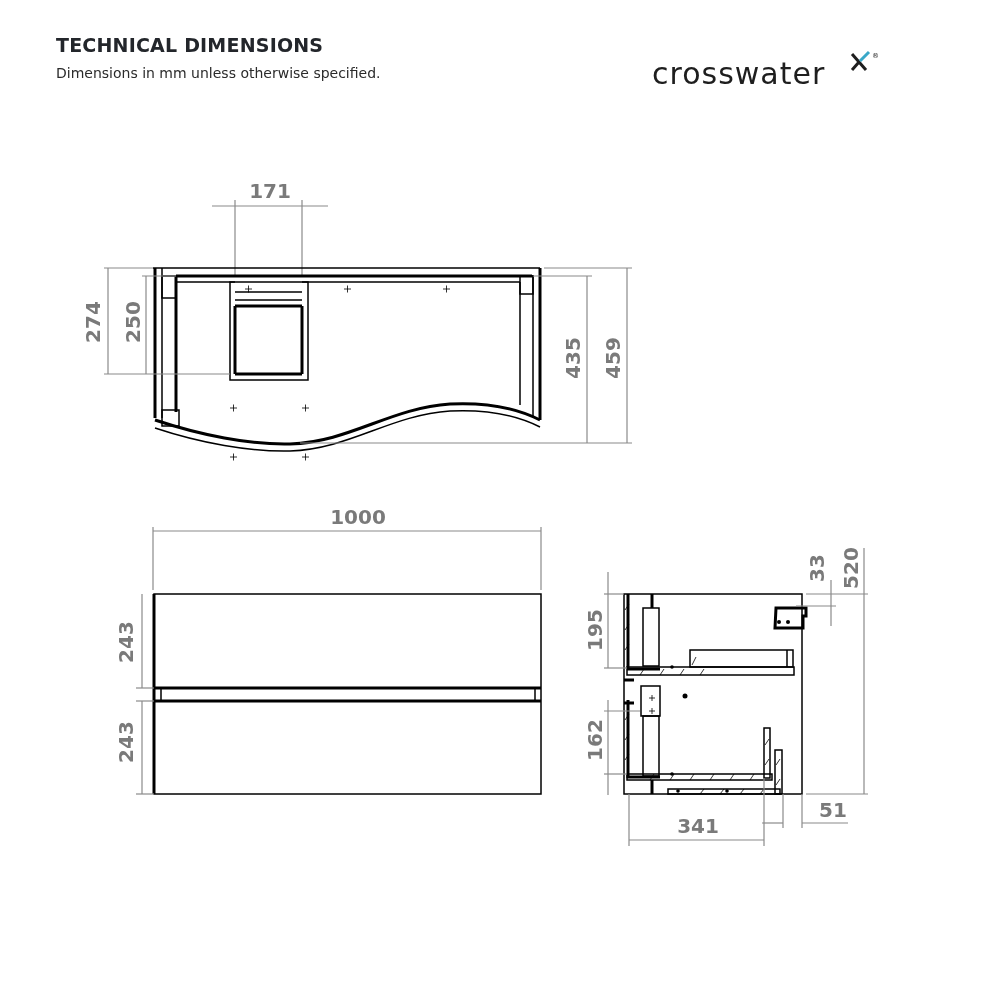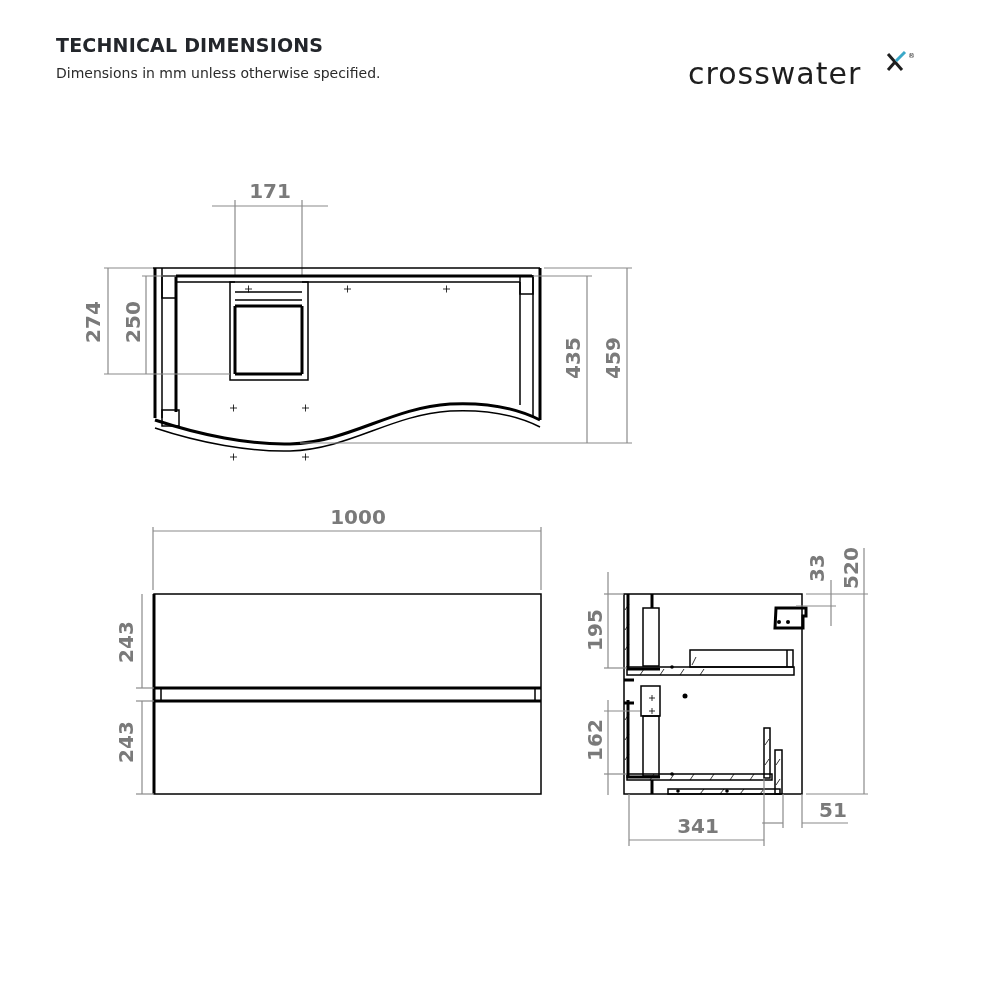--- a/index.html
+++ b/index.html
@@ -1,20 +1,20 @@
 <!DOCTYPE html>
 <html><head>
 <meta charset="utf-8">
 <style>
   html, body { margin:0; padding:0; background:#ffffff; }
   body { width:1000px; height:1000px; position:relative; overflow:hidden; font-family:"DejaVu Sans", sans-serif; }
   .header { position:absolute; left:56px; top:34px; }
   .title { font-family:"DejaVu Sans", sans-serif; font-weight:bold; font-size:19px; color:#23262b; letter-spacing:0.2px; margin:0; }
   .note { font-family:"DejaVu Sans", sans-serif; font-size:14px; color:#2b2b2b; margin-top:7px; line-height:21px; }
-  .logo { position:absolute; left:688px; top:50px; width:240px; height:50px; }
+  .logo { position:absolute; left:652px; top:50px; width:240px; height:50px; }
   .logo-text { position:absolute; left:0; top:6px; font-family:"DejaVu Sans", sans-serif; font-size:30px; color:#1e1e1e; letter-spacing:1px; font-weight:normal; }
   .logo svg { position:absolute; left:198px; top:0; }
   svg.drawing { position:absolute; left:0; top:0; }
   .dimtext { font-family:"DejaVu Sans", sans-serif; font-size:20px; fill:#7a7a7a; font-weight:bold; }
   .dim { stroke:#8a8a8a; stroke-width:1.2; fill:none; }
   .obj { stroke:#000; stroke-width:1.5; fill:none; }
   .objb { stroke:#000; stroke-width:3; fill:none; }
   .hatch { stroke:#000; stroke-width:0.8; }
 </style>
 </head>

